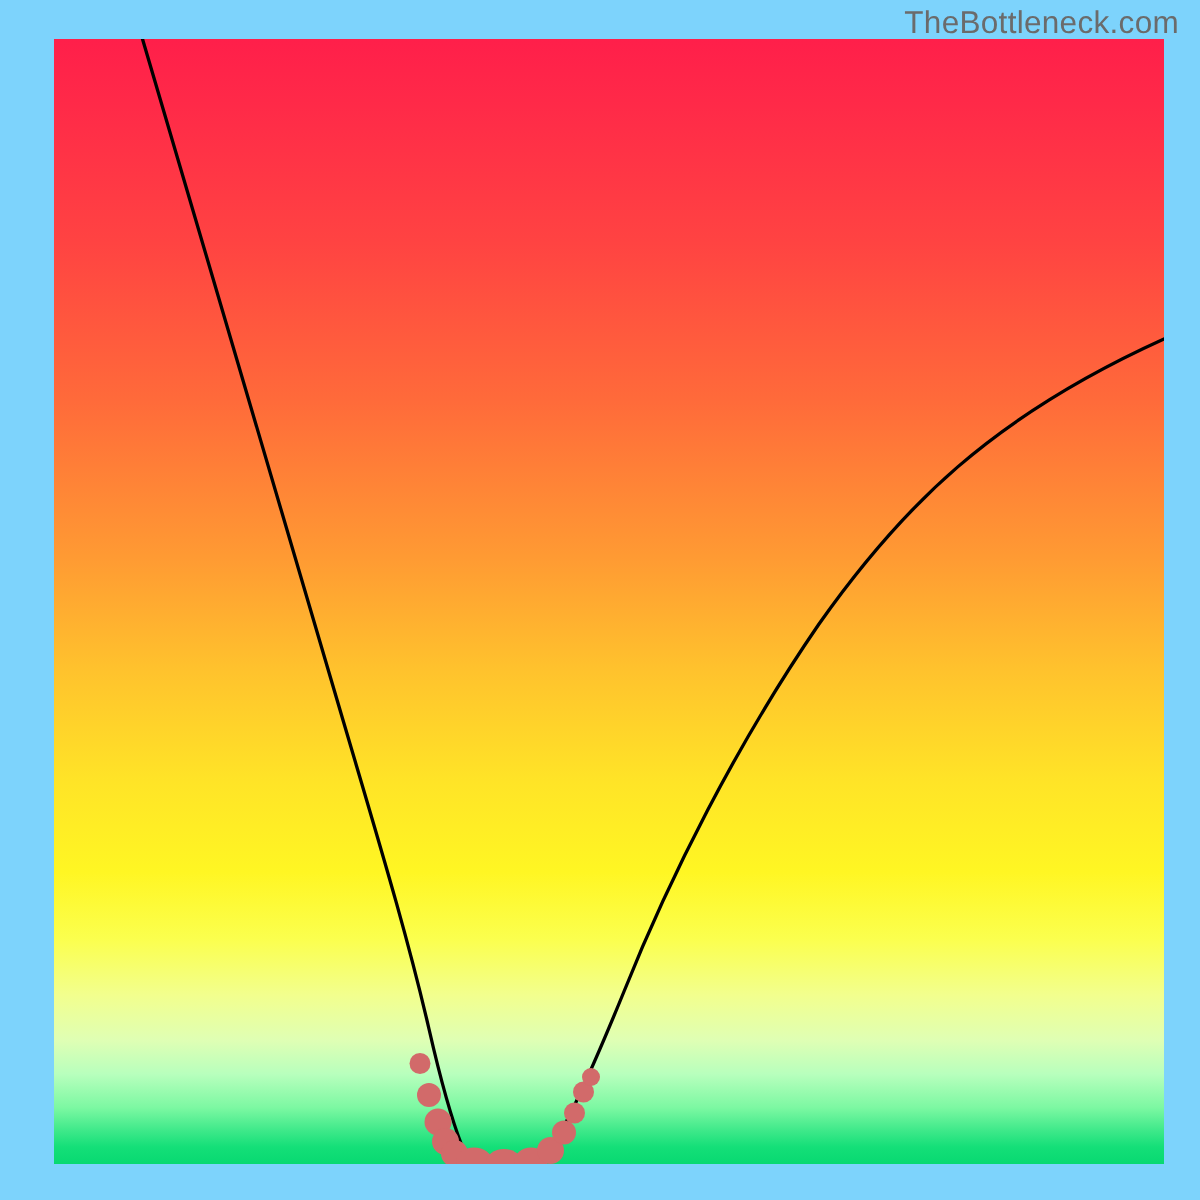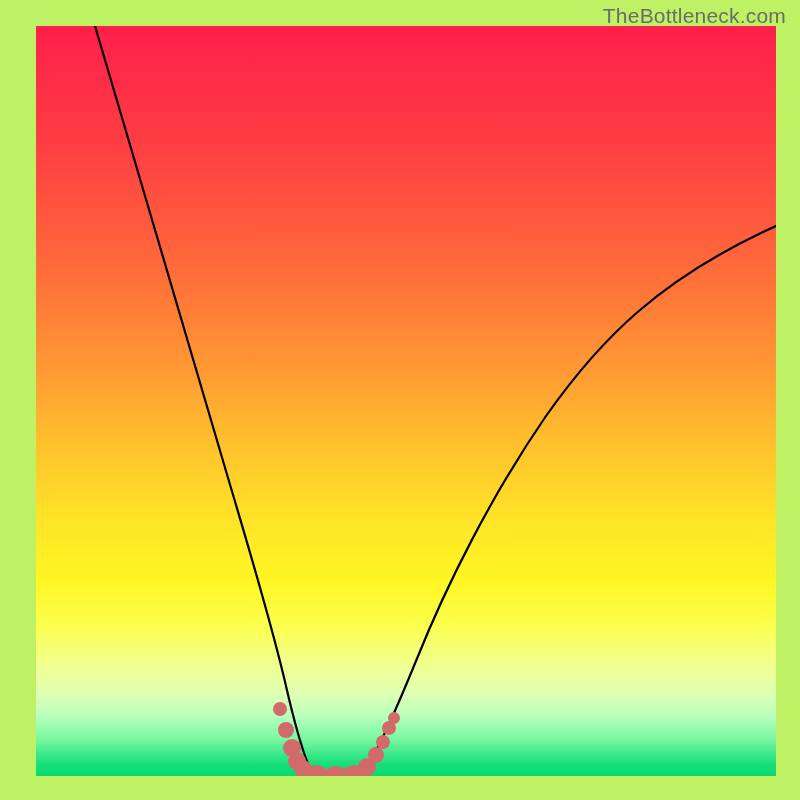--- a/index.html
+++ b/index.html
@@ -10,21 +10,21 @@
     background: #000;
     overflow: hidden;
     font-family: Arial, Helvetica, sans-serif;
   }
   .frame {
     position: absolute;
     left: 0;
     top: 0;
     width: 800px;
     height: 800px;
-    background: #bef264;
+    background: #7dd3fc;
   }
   .plot {
     position: absolute;
     left: 36px;
     top: 26px;
     width: 740px;
     height: 750px;
     overflow: hidden;
   }
   .gradient {

